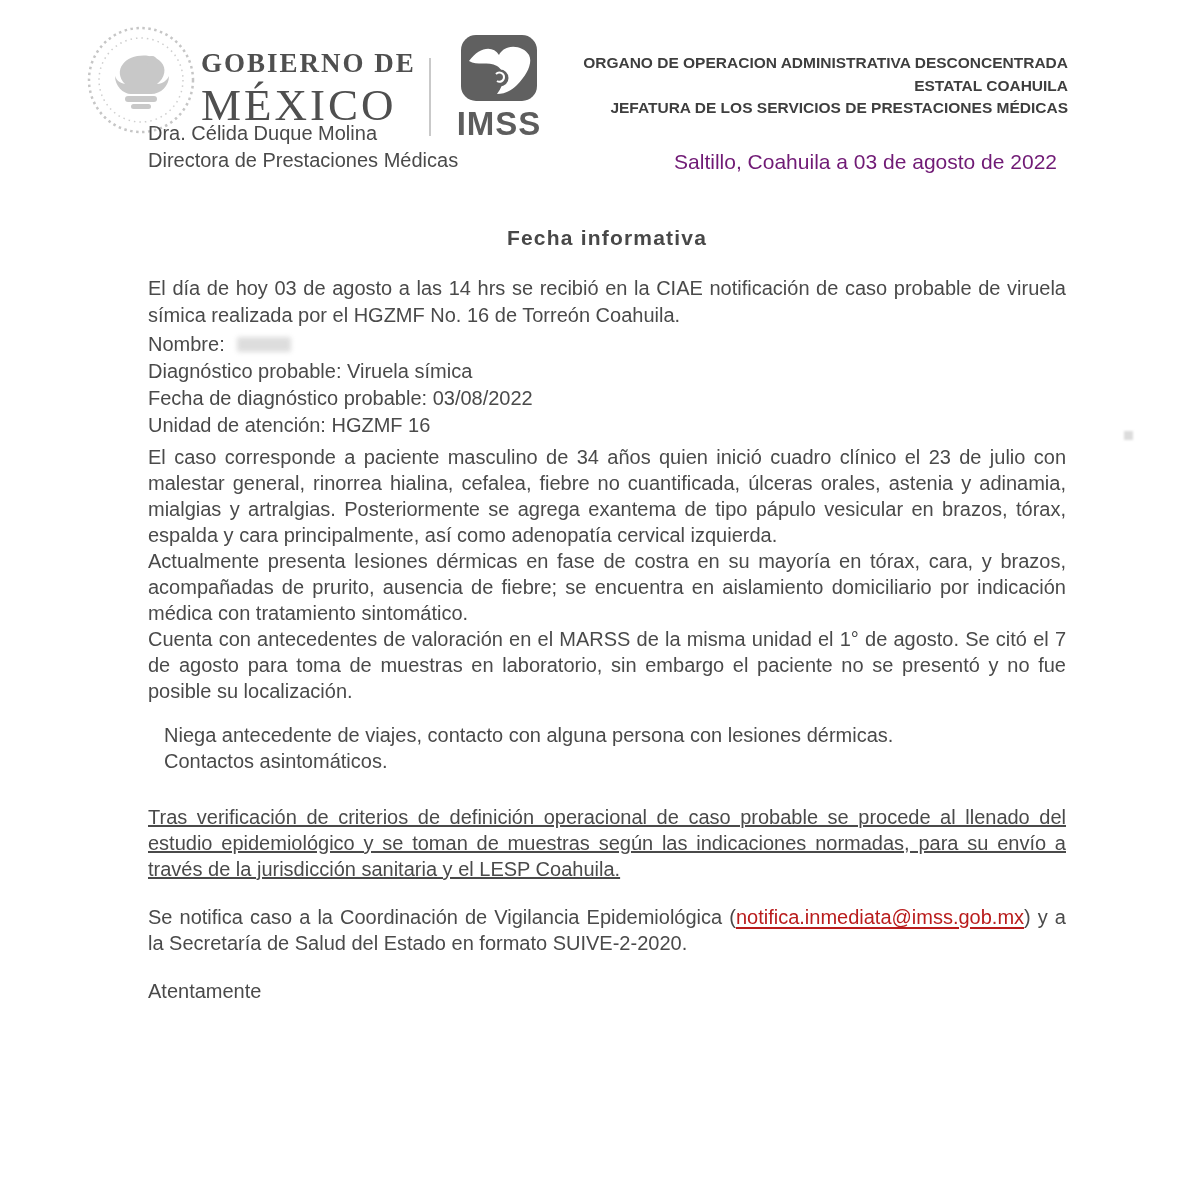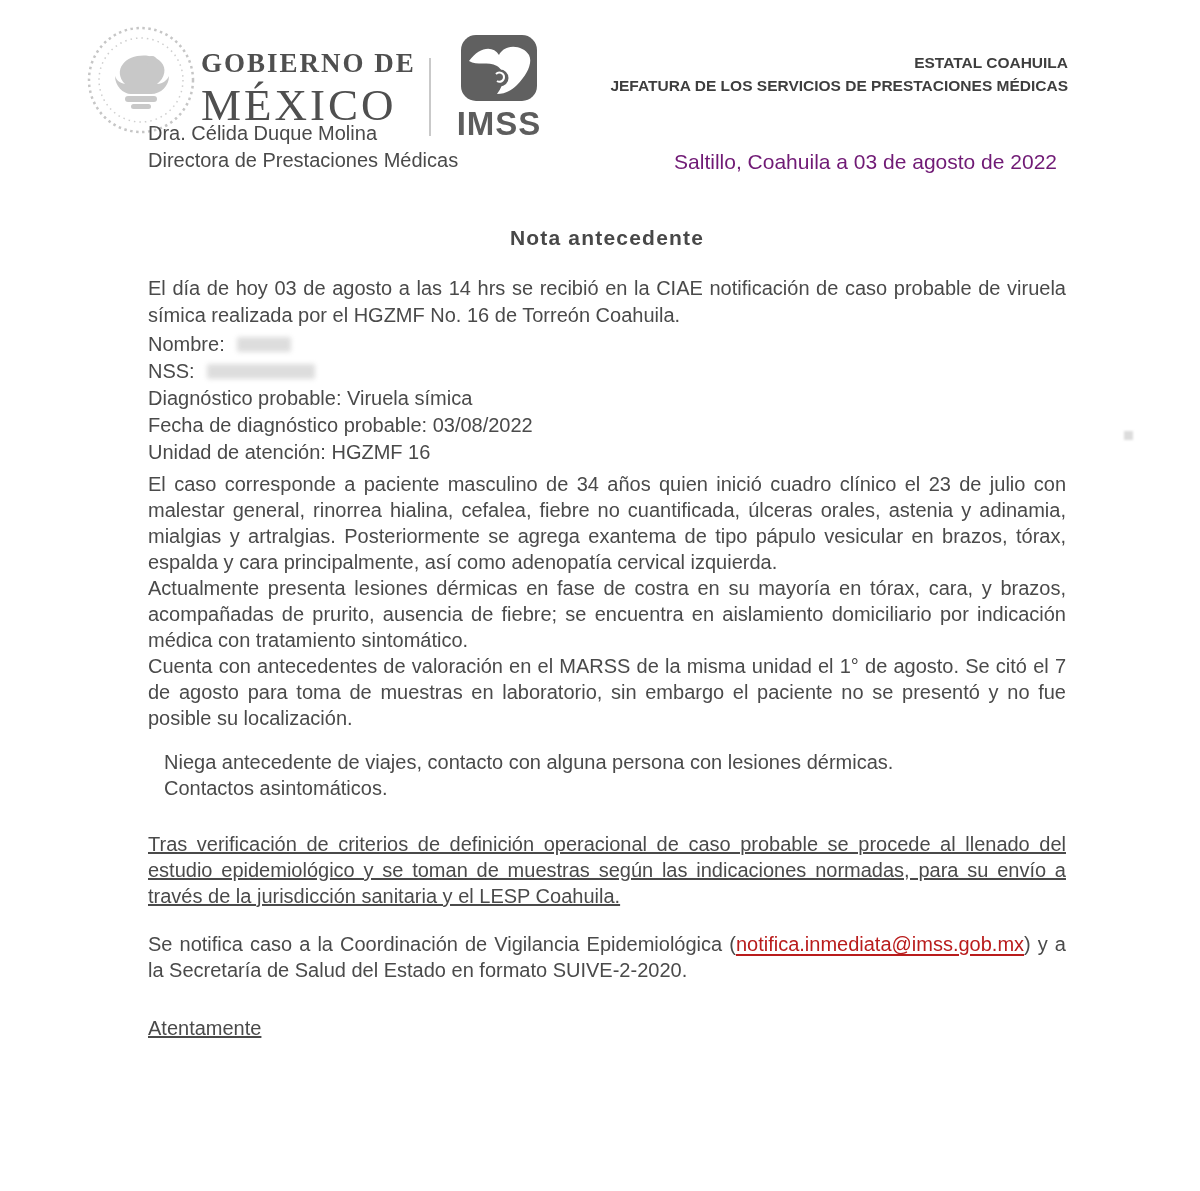--- a/index.html
+++ b/index.html
@@ -55,21 +55,21 @@
     background:#b9b9b9; opacity:.48; filter:blur(2.6px);
     vertical-align:-1px; margin-left:12px;
   }
   .redaction-name { width:54px; }
   .redaction-nss  { width:108px; }
 
   .clinical { margin-top:5px; }
   .niega { margin-top:18px;margin-left:16px; }
   .tras { margin-top:30px;text-decoration:underline; }
   .notifica { margin-top:22px; }
-  .closing { margin-top:32px;text-decoration:underline; }
+  .closing { margin-top:22px; }
 
   .email-link { color:#b91c1c; text-decoration:underline; text-underline-offset:3px; }
 
   .scan-dot {
     position:absolute; left:1124px; top:431px; width:9px; height:9px;
     background:#dcdcdc; filter:blur(1px);
   }
 </style>
 </head>
 <body>
@@ -100,43 +100,43 @@
 
     <svg class="imss-logo" viewBox="0 0 104 110" width="104" height="110" aria-hidden="true">
       <rect x="14" y="2" width="76" height="66" rx="15" fill="#606060"></rect>
       <path d="M22 28 C32 14 46 12 52 22 C58 10 76 12 82 22 C86 30 80 42 70 52 C64 58 57 61 50 61 C59 49 58 38 50 33 C41 28 30 33 22 28 Z" fill="#ffffff"></path>
       <circle cx="53" cy="45" r="8.5" fill="#606060"></circle>
       <path d="M49 41 C52 38 57 40 57 44 C57 48 53 50 50 48" fill="none" stroke="#ffffff" stroke-width="2"></path>
       <text x="52" y="102" text-anchor="middle" font-family="Liberation Sans, sans-serif" font-size="33" font-weight="bold" letter-spacing="1" fill="#5d5d5d">IMSS</text>
     </svg>
 
     <div class="org-block">
+      <div>ORGANO DE OPERACION ADMINISTRATIVA DESCONCENTRADA</div>
       <div>ESTATAL COAHUILA</div>
       <div>JEFATURA DE LOS SERVICIOS DE PRESTACIONES MÉDICAS</div>
     </div>
   </div>
 
   <div class="dateline">Saltillo, Coahuila a 03 de agosto de 2022</div>
 
   <div class="content">
 
     <div class="recipient">
       <p>Dra. Célida Duque Molina</p>
       <p>Directora de Prestaciones Médicas</p>
     </div>
 
-    <div class="doc-title">Nota antecedente</div>
+    <div class="doc-title">Fecha informativa</div>
 
     <div class="intro">
       <p class="para-justify">El día de hoy 03 de agosto a las 14 hrs se recibió en la CIAE notificación de caso probable de viruela símica realizada por el HGZMF No. 16 de Torreón Coahuila.</p>
     </div>
 
     <div class="fields">
       <p><span>Nombre:</span><span class="redaction redaction-name"></span></p>
-      <p><span>NSS:</span><span class="redaction redaction-nss"></span></p>
       <p>Diagnóstico probable: Viruela símica</p>
       <p>Fecha de diagnóstico probable: 03/08/2022</p>
       <p>Unidad de atención: HGZMF 16</p>
     </div>
 
     <div class="clinical">
       <p class="para-justify">El caso corresponde a paciente masculino de 34 años quien inició cuadro clínico el 23 de julio con malestar general, rinorrea hialina, cefalea, fiebre no cuantificada, úlceras orales, astenia y adinamia, mialgias y artralgias. Posteriormente se agrega exantema de tipo pápulo vesicular en brazos, tórax, espalda y cara principalmente, así como adenopatía cervical izquierda.</p>
       <p class="para-justify">Actualmente presenta lesiones dérmicas en fase de costra en su mayoría en tórax, cara, y brazos, acompañadas de prurito, ausencia de fiebre; se encuentra en aislamiento domiciliario por indicación médica con tratamiento sintomático.</p>
       <p class="para-justify">Cuenta con antecedentes de valoración en el MARSS de la misma unidad el 1° de agosto. Se citó el 7 de agosto para toma de muestras en laboratorio, sin embargo el paciente no se presentó y no fue posible su localización.</p>
     </div>

